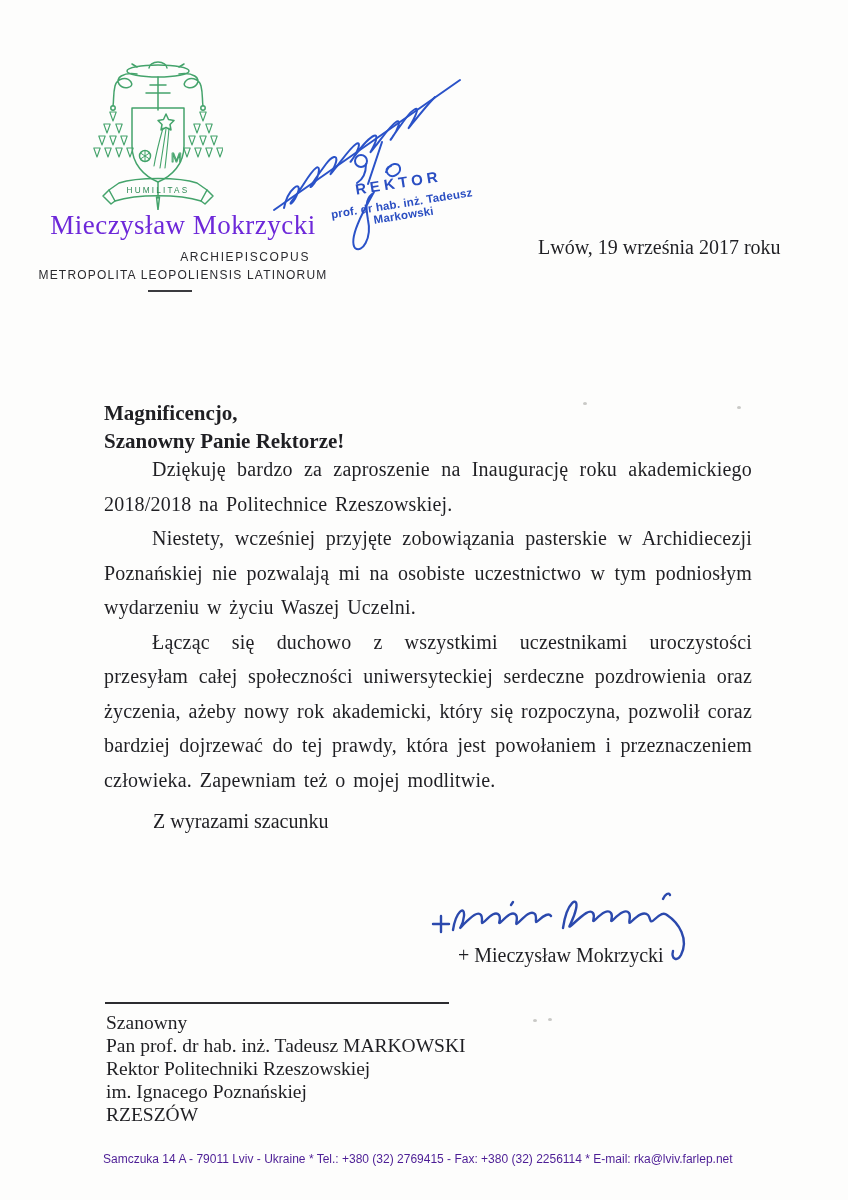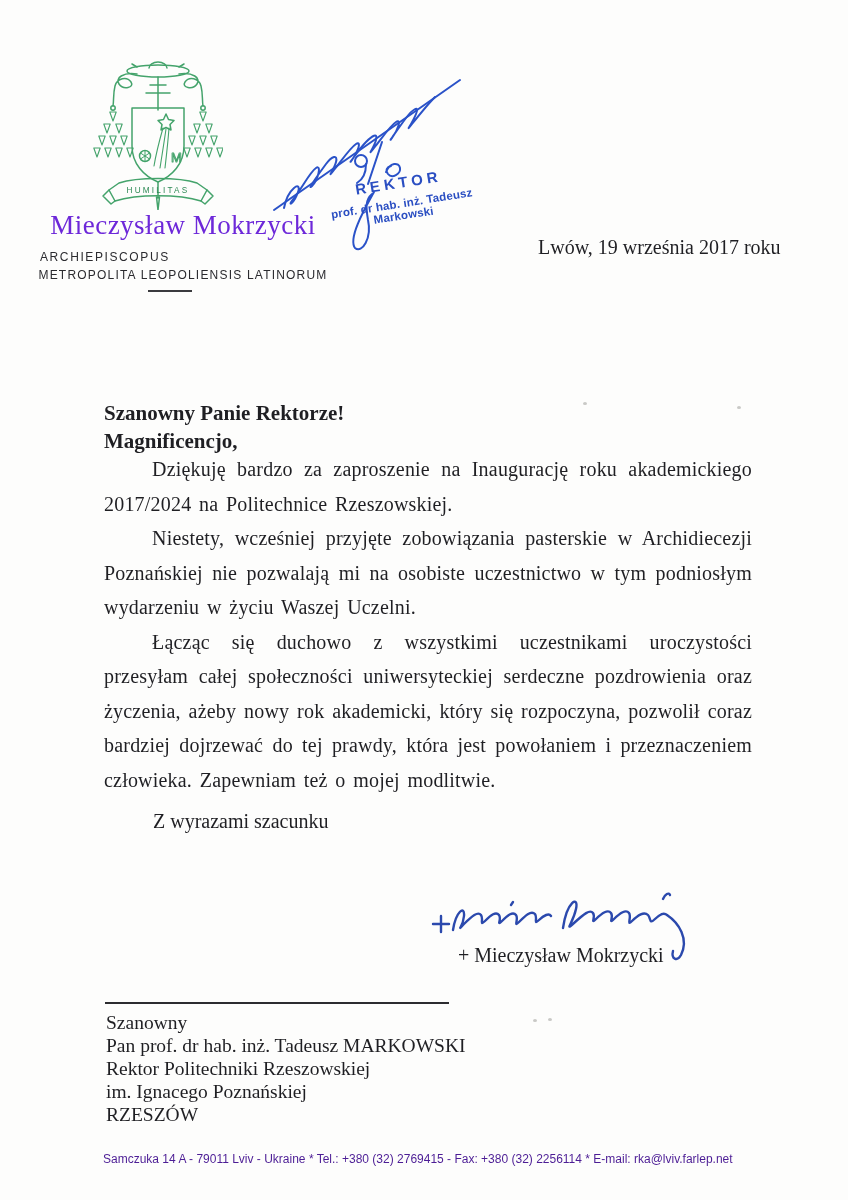--- a/index.html
+++ b/index.html
@@ -5,21 +5,21 @@
   html,body{margin:0;padding:0;background:#e8e8e8;}
   .page{
     position:relative;width:848px;height:1200px;margin:0 auto;
     background:#fdfdfc;overflow:hidden;
     font-family:"Liberation Serif",serif;color:#1f1f23;
   }
   .abs{position:absolute;}
   
   .lh-name{left:48px;top:210px;width:270px;text-align:center;
     font-size:27px;letter-spacing:.5px;color:#6d28d9;}
-  .lh-t1{left:40px;top:250px;width:270px;text-align:left;
+  .lh-t1{left:40px;top:250px;width:270px;text-align:right;
     font-family:"Liberation Sans",sans-serif;font-size:12px;letter-spacing:1.6px;color:#2b2b2f;}
   .lh-t2{left:38px;top:268px;width:290px;text-align:center;
     font-family:"Liberation Sans",sans-serif;font-size:12px;letter-spacing:1.2px;color:#2b2b2f;}
   .lh-rule{left:148px;top:290px;width:44px;height:2px;background:#3a3a3e;}
   
   .dateline{left:538px;top:236px;font-size:20px;}
   
   .ink{color:#2a4ec2;font-family:"Liberation Sans",sans-serif;font-weight:bold;}
   .stamp-title{left:354px;top:181px;font-size:15px;letter-spacing:4px;
     transform:rotate(-9deg);transform-origin:left top;}
@@ -118,26 +118,26 @@
 
       <path d="M116 130 C106 148 90 176 97 186 C104 192 114 176 110 158 C108 146 107 138 114 132"></path>
     </g>
   </svg>
   <div class="abs ink stamp-title">REKTOR</div>
   <div class="abs ink stamp-name">prof. dr hab. inż. Tadeusz Markowski</div>
 
   <div class="abs dateline">Lwów, 19 września 2017 roku</div>
 
   <div class="abs salutation">
+    <div>Magnificencjo,</div>
     <div>Szanowny Panie Rektorze!</div>
-    <div>Magnificencjo,</div>
   </div>
 
   <div class="abs body-text">
-    <p>Dziękuję bardzo za zaproszenie na Inaugurację roku akademickiego 2017/2024 na Politechnice Rzeszowskiej.</p>
+    <p>Dziękuję bardzo za zaproszenie na Inaugurację roku akademickiego 2018/2018 na Politechnice Rzeszowskiej.</p>
     <p>Niestety, wcześniej przyjęte zobowiązania pasterskie w Archidiecezji Poznańskiej nie pozwalają mi na osobiste uczestnictwo w tym podniosłym wydarzeniu w życiu Waszej Uczelni.</p>
     <p>Łącząc się duchowo z wszystkimi uczestnikami uroczystości przesyłam całej społeczności uniwersyteckiej serdeczne pozdrowienia oraz życzenia, ażeby nowy rok akademicki, który się rozpoczyna, pozwolił coraz bardziej dojrzewać do tej prawdy, która jest powołaniem i przeznaczeniem człowieka. Zapewniam też o mojej modlitwie.</p>
   </div>
 
   <div class="abs closing">Z wyrazami szacunku</div>
 
   <svg class="abs" style="left:423px;top:883px;" width="285" height="92" viewBox="0 0 285 92" aria-label="+ Mieczysław Mokrzycki">
     <g fill="none" stroke="#2b49ad" stroke-width="2.4" stroke-linecap="round" stroke-linejoin="round">
       <path d="M18 33 V49 M10 41 H26"></path>
       <path d="M30 47 C33 28 42 22 41 33 C40 44 33 49 41 41 C49 33 55 28 58 32

